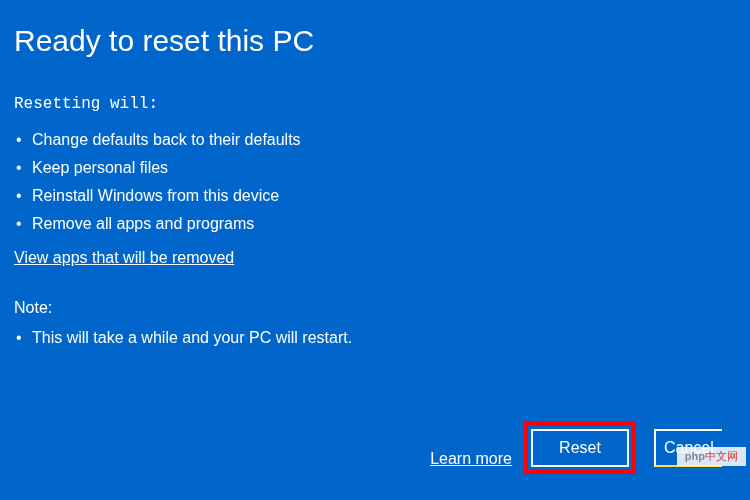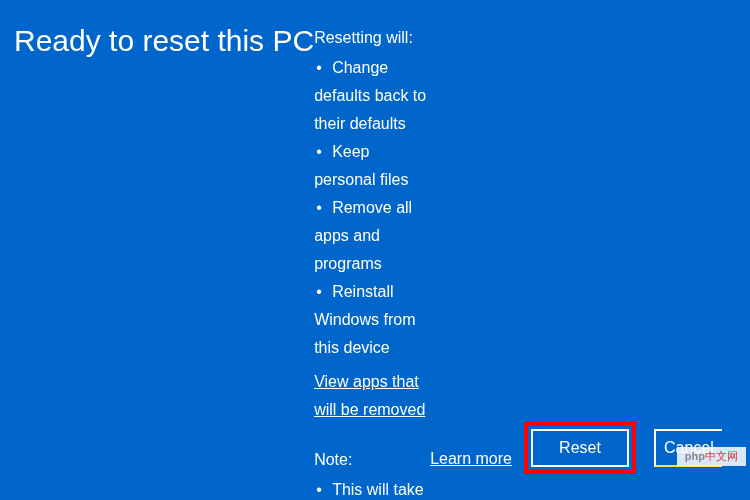--- a/index.html
+++ b/index.html
@@ -13,36 +13,37 @@
       background: #0066cc;
       color: #ffffff;
       font-family: "Segoe UI", Arial, sans-serif;
       position: relative;
       overflow: hidden;
     }
     .container {
       padding: 24px 28px 20px 14px;
       height: 100%;
       display: flex;
-      flex-direction: row;
+      flex-direction: column;
     }
     .title {
       font-size: 30px;
       font-weight: 300;
       margin-bottom: 32px;
     }
     .body-section {
       font-size: 16px;
       font-weight: 400;
       line-height: 1.75;
       flex: 1;
     }
     .subheading {
       font-size: 16px;
-      margin-bottom: 2px;
+      margin-bottom: 8px;
+      font-family: Liberation Mono, monospace;
     }
     ul {
       list-style: none;
       margin-bottom: 6px;
     }
     ul li {
       padding-left: 0;
     }
     ul li::before {
       content: "•";
@@ -126,22 +127,22 @@
 <body>
 
 <div class="container">
   <h1 class="title">Ready to reset this PC</h1>
 
   <div class="body-section">
     <div class="subheading">Resetting will:</div>
     <ul>
       <li><span>Change defaults back to their defaults</span></li>
       <li><span>Keep personal files</span></li>
+      <li><span>Reinstall Windows from this device</span></li>
       <li><span>Remove all apps and programs</span></li>
-      <li><span>Reinstall Windows from this device</span></li>
     </ul>
     <a class="link">View apps that will be removed</a>
 
     <div class="note-label">Note:</div>
     <ul>
       <li><span>This will take a while and your PC will restart.</span></li>
     </ul>
   </div>
 
   <div class="footer">

